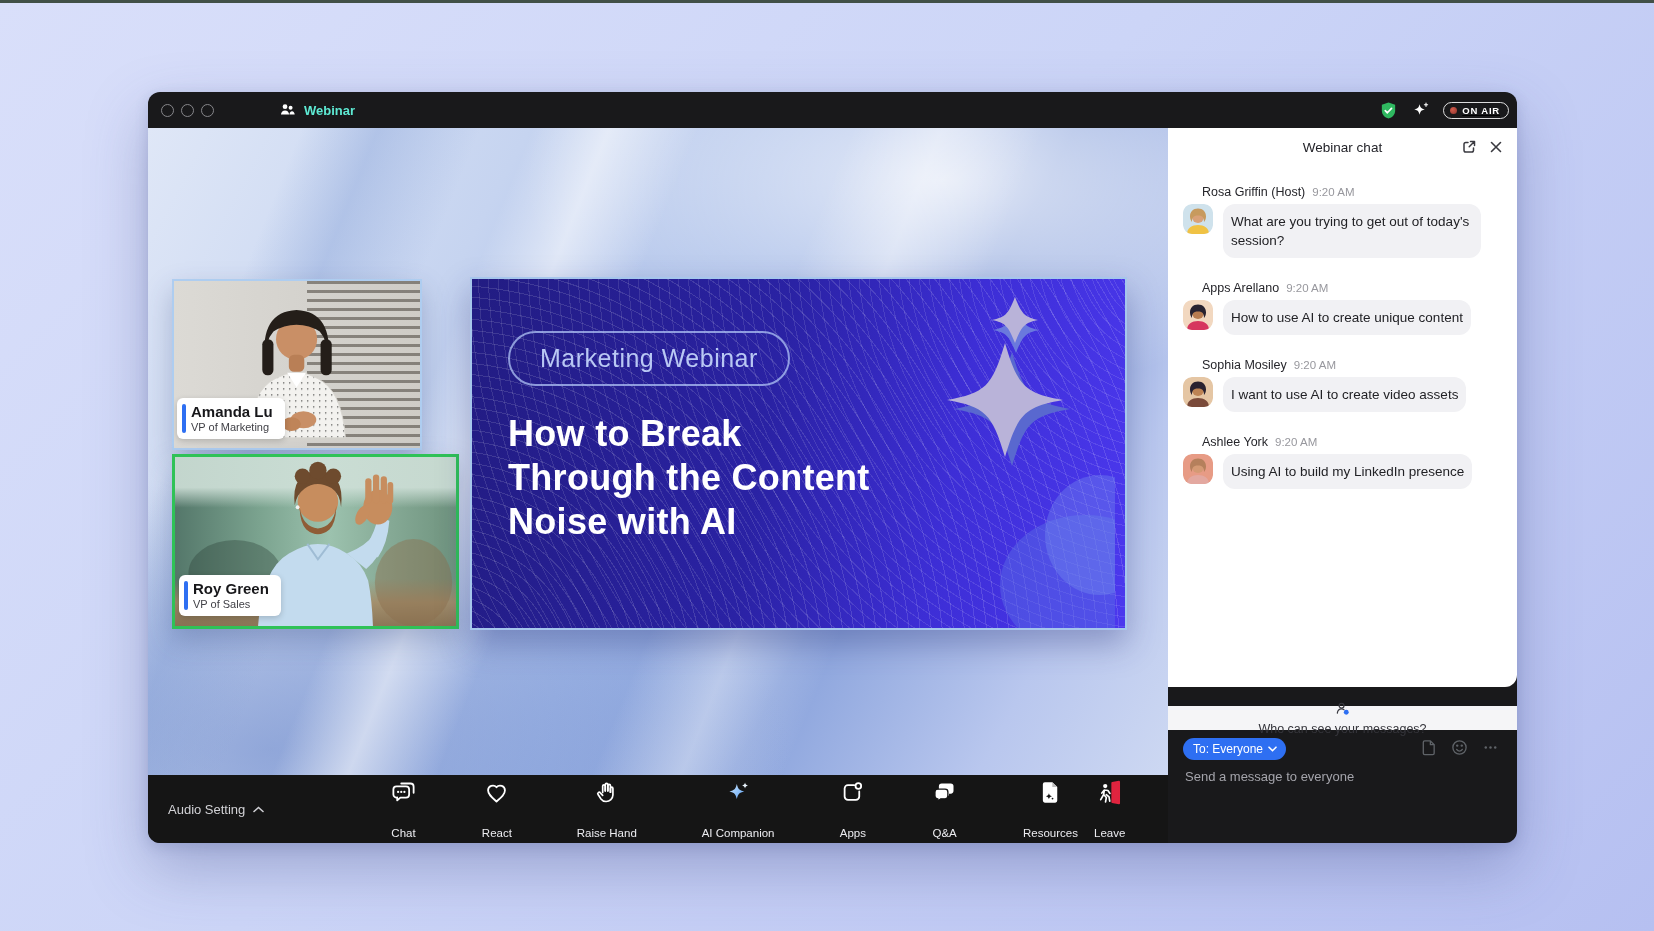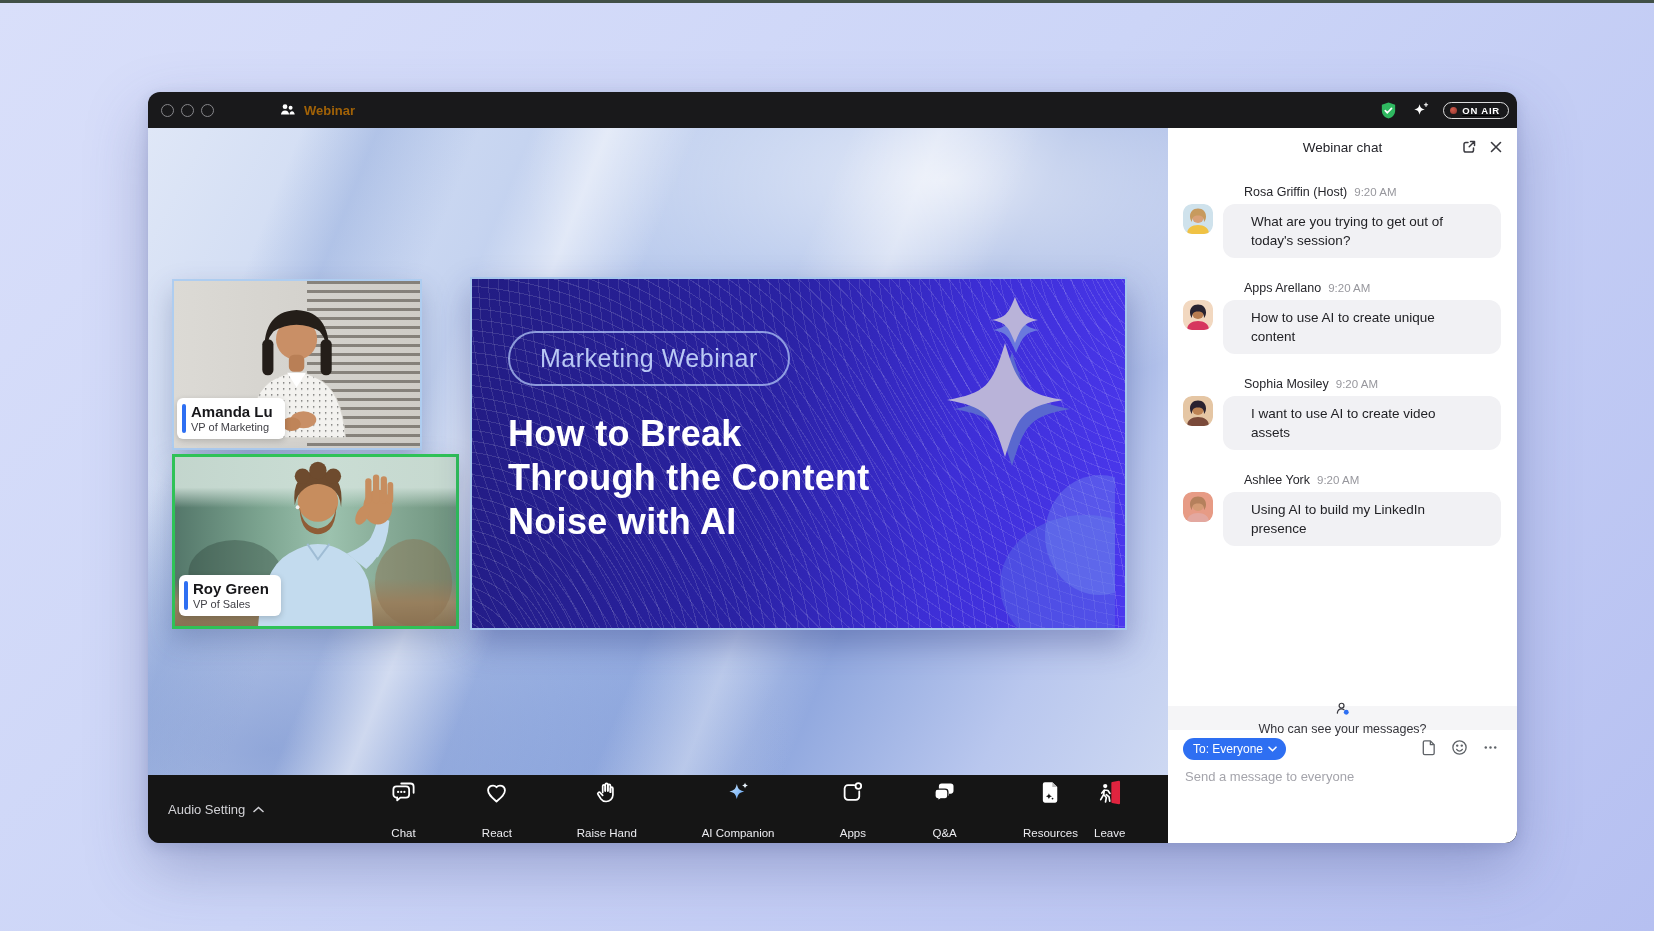--- a/index.html
+++ b/index.html
@@ -7,21 +7,21 @@
     font-family:"Liberation Sans",sans-serif;
     background:linear-gradient(135deg,#d9dffa 0%,#ccd5f7 45%,#b6c0f1 100%);}
   .topstrip{position:absolute;top:0;left:0;right:0;height:3px;background:#415047;}
 
   
   .window{position:absolute;left:148px;top:92px;width:1369px;height:751px;border-radius:12px;
     background:#19191b;overflow:hidden;box-shadow:0 25px 60px rgba(70,80,140,.35),0 4px 14px rgba(70,80,140,.2);}
   .titlebar{position:absolute;left:0;top:0;width:100%;height:36px;display:flex;align-items:center;}
   .winctrls{display:flex;gap:7px;margin-left:13px;}
   .wc{width:13px;height:13px;border-radius:50%;border:1.5px solid #87878b;box-sizing:border-box;cursor:pointer;}
-  .app-title{display:flex;align-items:center;gap:8px;margin-left:64px;color:#a16207;font-size:13px;font-weight:700;}
+  .app-title{display:flex;align-items:center;gap:8px;margin-left:64px;color:#5eead4;font-size:13px;font-weight:700;}
   .title-right{position:absolute;right:8px;top:0;height:36px;display:flex;align-items:center;gap:13px;text-decoration:underline;}
   .onair{display:flex;align-items:center;gap:5px;border:1.5px solid rgba(255,255,255,.85);border-radius:9px;
     padding:2px 8px 2px 6px;}
   .onair .dot{width:7px;height:7px;border-radius:50%;background:radial-gradient(circle at 35% 35%,#d25b4a,#8f3530);}
   .onair .txt{color:#fff;font-size:9.5px;font-weight:700;letter-spacing:.8px;}
 
   
   .stage{position:absolute;left:0;top:36px;width:1020px;height:647px;overflow:hidden;
     background:
       radial-gradient(ellipse 700px 360px at 78% 8%, rgba(255,255,255,.75), transparent 60%),
@@ -69,33 +69,33 @@
   
   .toolbar{position:absolute;left:0;bottom:0;width:1020px;height:68px;background:#151515;border-radius:0 0 0 12px;}
   .audio{position:absolute;left:20px;top:0;height:100%;display:flex;align-items:center;gap:8px;
     color:#d2d2d6;font-size:13px;cursor:pointer;}
   .tools{position:absolute;left:242px;top:0;height:100%;width:688px;display:flex;justify-content:space-between;align-items:center;}
   .tool{display:flex;flex-direction:column;align-items:center;gap:17px;cursor:pointer;}
   .tool .tlabel{font-size:11.5px;color:#ececf0;}
   .leave-slot{position:absolute;left:946px;top:0;width:60px;height:100%;display:flex;align-items:center;}
 
   
-  .chatpanel{position:absolute;right:0;top:36px;width:349px;height:715px;background:#ffffff;border-radius:0 0 12px 0;}
+  .chatpanel{position:absolute;right:0;top:36px;width:349px;height:559px;background:#ffffff;border-radius:0 0 12px 0;}
   .chat-header{position:absolute;left:0;top:0;width:100%;height:40px;}
   .chat-title{position:absolute;left:0;right:0;top:12px;text-align:center;font-size:13.5px;font-weight:500;color:#232329;}
   .chat-hicons{position:absolute;right:14px;top:11px;display:flex;gap:12px;align-items:center;}
   .chat-hicons span{cursor:pointer;display:flex;}
 
   .msg-list{position:absolute;left:0;top:40px;width:100%;box-sizing:border-box;padding:16px 16px 0 15px;}
   .msg{display:flex;flex-direction:column;margin-bottom:22px;}
-  .mhead{margin-left:61px;font-size:12.5px;color:#26262b;font-weight:500;line-height:16px;margin-bottom:4px;}
+  .mhead{margin-left:19px;font-size:12.5px;color:#26262b;font-weight:500;line-height:16px;margin-bottom:4px;}
   .mtime{font-size:11.5px;color:#97979d;font-weight:400;margin-left:7px;}
   .mrow{display:flex;gap:10px;align-items:flex-start;}
   .avatar{width:30px;height:30px;flex:0 0 30px;border-radius:9px;overflow:hidden;}
-  .bubble{background:#f1f1f4;border-radius:12px;padding:8px 28px;font-size:13.5px;line-height:19px;
+  .bubble{background:#f1f1f4;border-radius:12px;padding:8px 8px;font-size:13.5px;line-height:19px;
     color:#222226;max-width:242px;}
 
   .privacy{position:absolute;left:0;top:578px;width:100%;height:24px;background:#f5f5f7;
     display:flex;align-items:center;justify-content:center;gap:6px;cursor:pointer;flex-direction:column;}
   .privacy .ptxt{font-size:12.5px;color:#35353b;}
 
   .compose{position:absolute;left:0;top:602px;width:100%;}
   .to-pill{position:absolute;left:15px;top:8px;height:22px;display:flex;align-items:center;gap:5px;
     background:#2e6ff2;border-radius:12px;padding:0 9px 0 10px;color:#fff;font-size:12px;cursor:pointer;}
   .compose-icons{position:absolute;right:18px;top:9px;display:flex;gap:14px;align-items:center;}

